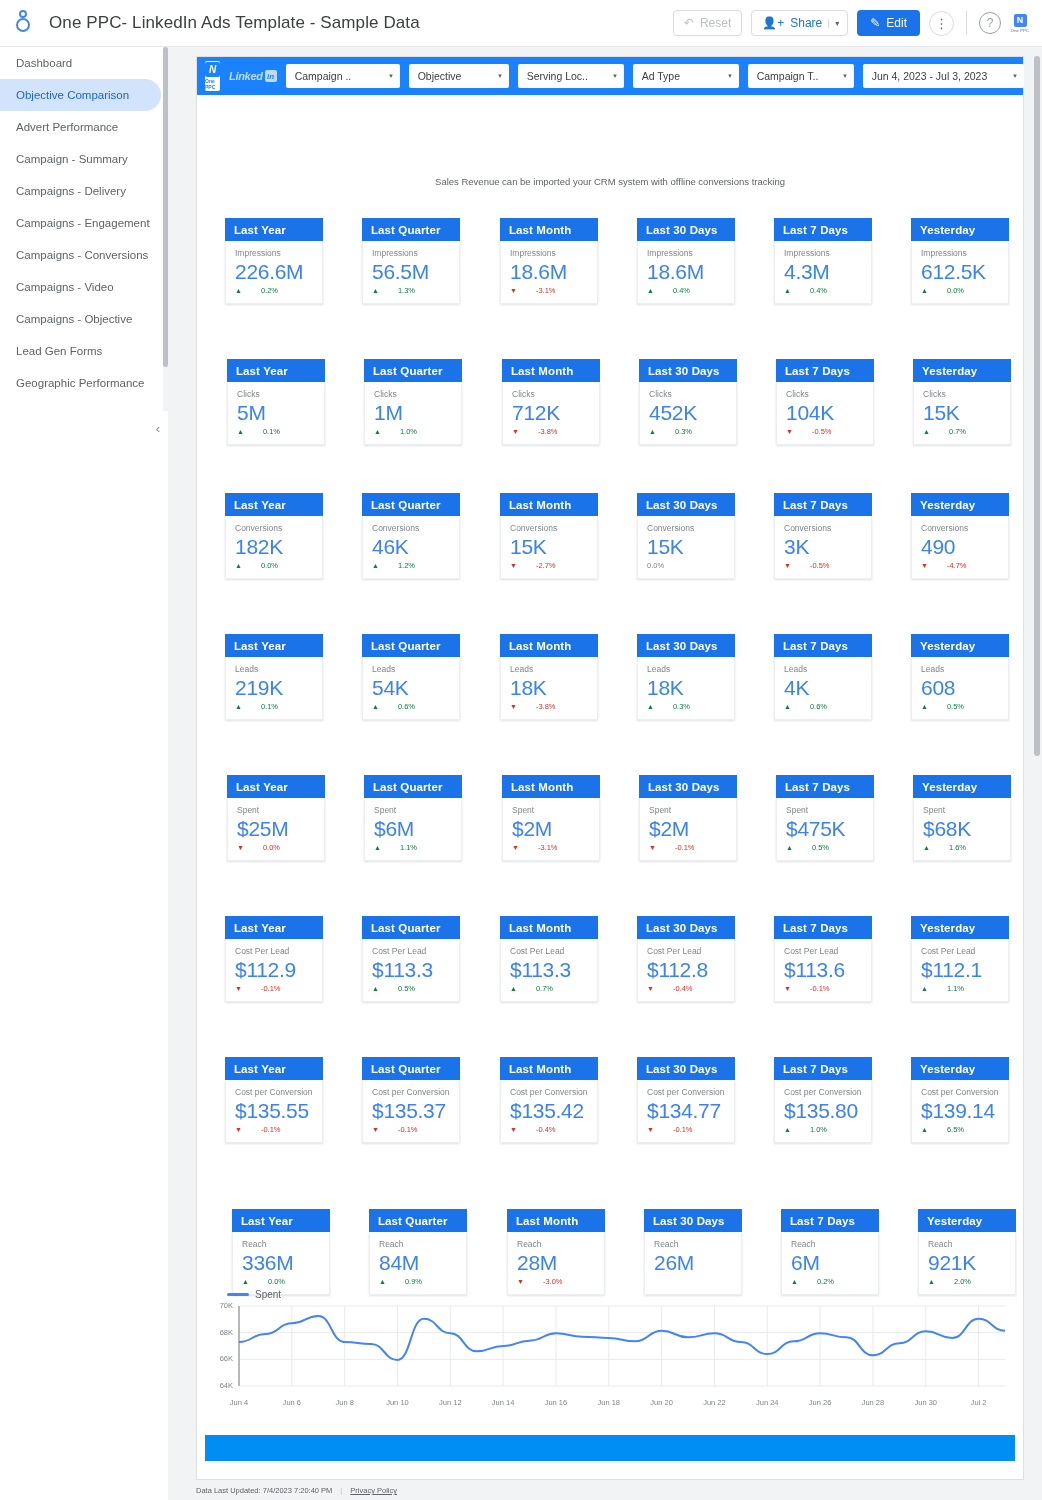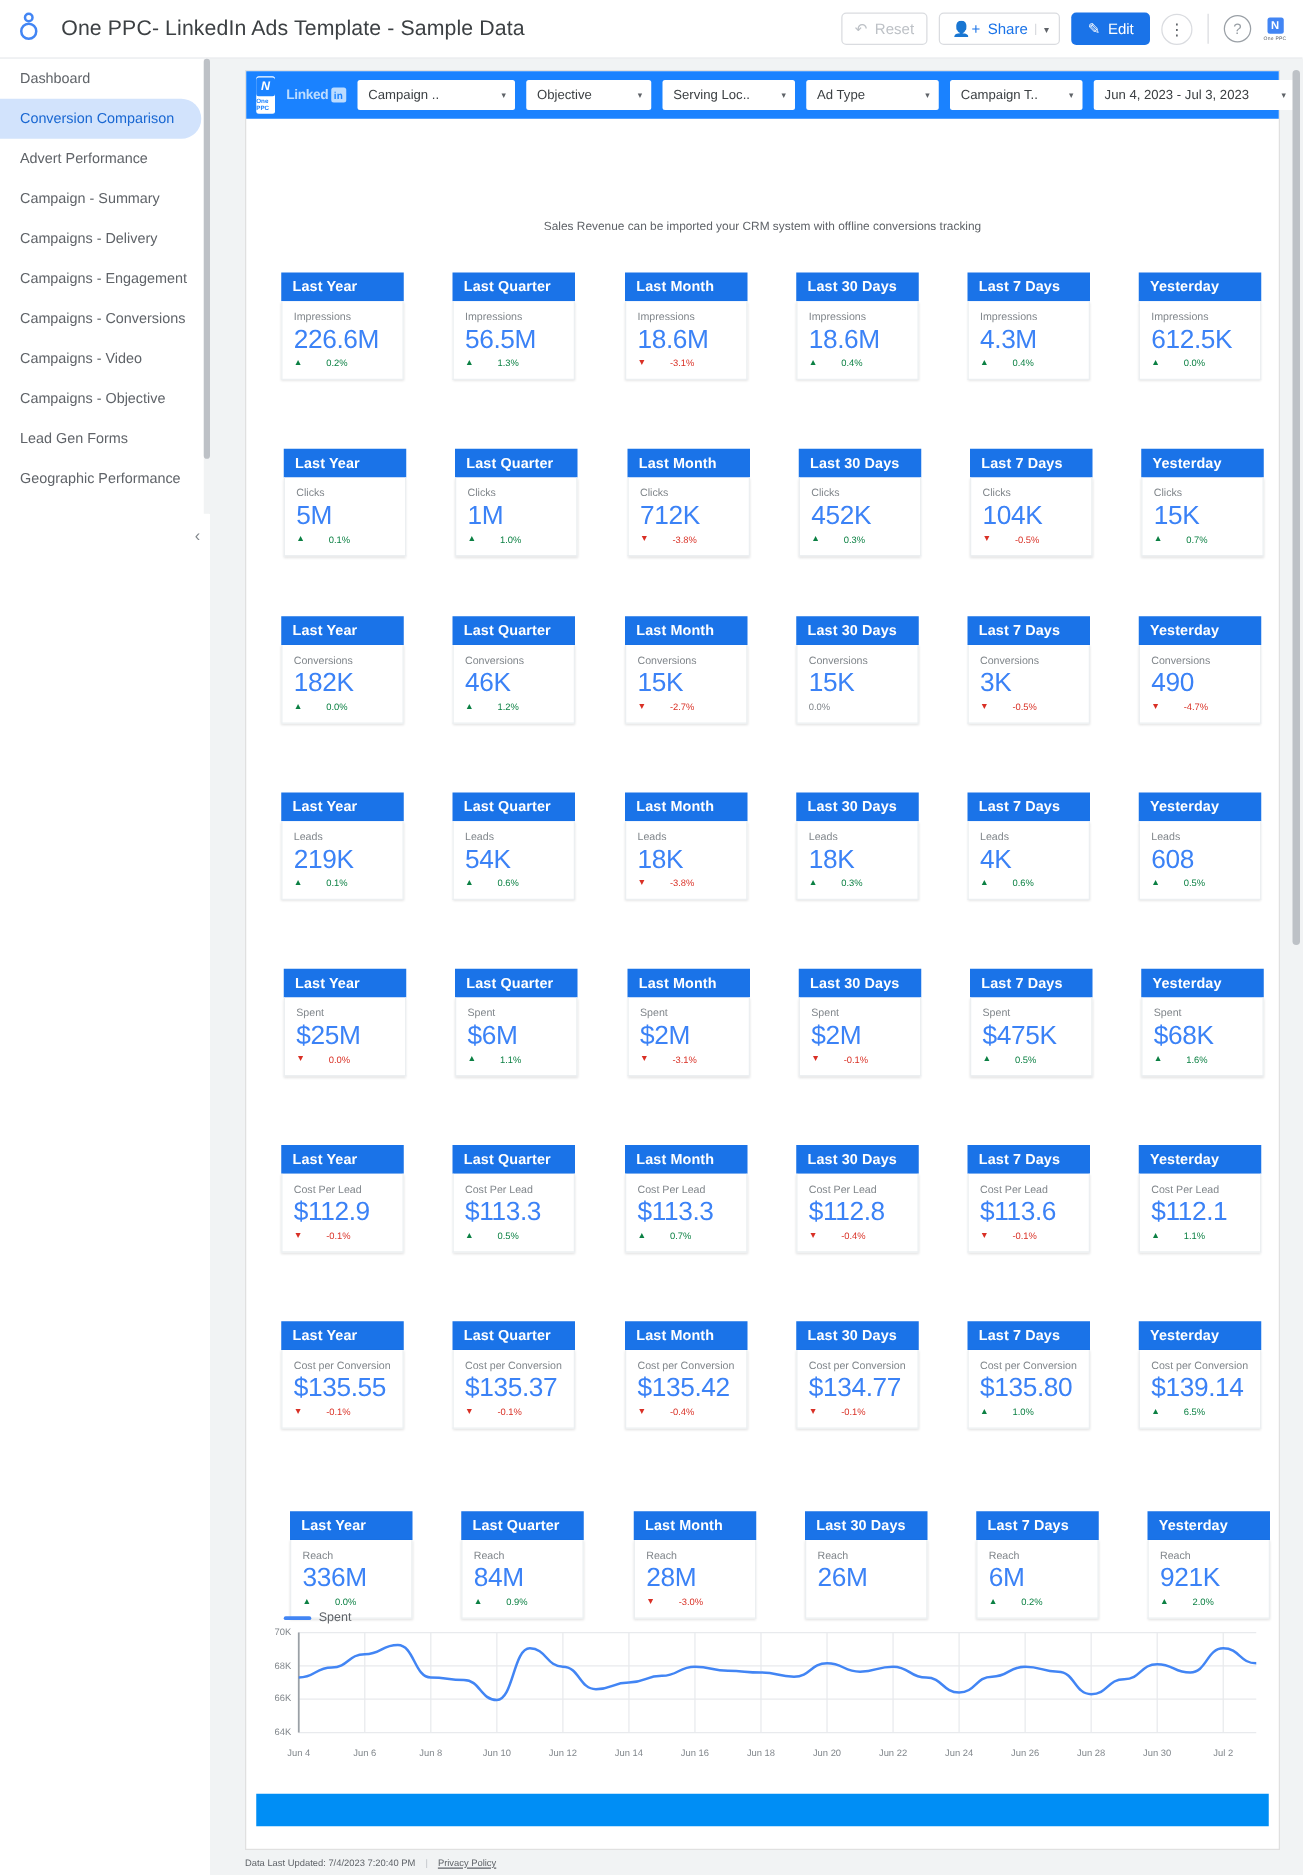--- a/index.html
+++ b/index.html
@@ -92,31 +92,31 @@
     display:flex; align-items:center; padding-left:8px; gap:9px;
   }
   .oneppc-badge{
     width:38px;height:30px;background:#fff;border-radius:2px;
     display:flex;flex-direction:column;align-items:center;justify-content:center;
   }
   .oneppc-badge .sq{width:15px;height:15px;background:#1a82ff;border-radius:2px;
     display:flex;align-items:center;justify-content:center;color:#fff;font-size:10px;
     font-weight:bold;font-style:italic;}
   .oneppc-badge .tx{font-size:5px;color:#1a82ff;font-weight:bold;margin-top:1px;}
-  .li-badge{ display:flex; align-items:flex-start; gap:2px; }
+  .li-badge{ display:flex; align-items:flex-start; gap:2px;font-style:italic; }
   .li-badge .w{ font-size:11px; font-weight:bold; color:#bcdcff; letter-spacing:-.3px;}
   .li-badge .in{ width:12px;height:12px;background:#bcdcff;border-radius:2px;color:#1a82ff;
     font-size:8px;font-weight:bold;display:flex;align-items:center;justify-content:center;}
   .fsel{
     height:24px; background:#fff; border-radius:2px;
     display:flex; align-items:center; justify-content:space-between;
     font-size:10.5px; color:#3c4043; padding:0 7px 0 9px;
   }
   .fsel .cv{ font-size:7px; color:#5f6368; margin-left:10px; }
-  .fsel.w1{ width:126px; } .fsel.w2{ width:100px; } .fsel.w3{ width:106px; }
+  .fsel.w1{ width:114px; } .fsel.w2{ width:100px; } .fsel.w3{ width:106px; }
   .fsel.w4{ width:106px; } .fsel.w5{ width:106px; } .fsel.w6{ width:161px; }
 
   .note{
     position:absolute; left:0; top:118px; width:826px;
     text-align:center; font-size:9.5px; color:#5f6368; line-height:13px;
   }
 
   
   .sc-row{ position:absolute; left:0; width:826px; height:110px; }
   .sc{
@@ -195,21 +195,21 @@
 </div>
 
 <div class="page-gutter"></div>
 
 <div class="sidebar-bottom"></div>
 <div class="sidebar" id="sidebar">
     <div class="nav-item">
       <span>Dashboard</span>
     </div>
     <div class="nav-item active">
-      <span>Conversion Comparison</span>
+      <span>Objective Comparison</span>
     </div>
     <div class="nav-item">
       <span>Advert Performance</span>
     </div>
     <div class="nav-item">
       <span>Campaign - Summary</span>
     </div>
     <div class="nav-item">
       <span>Campaigns - Delivery</span>
     </div>

